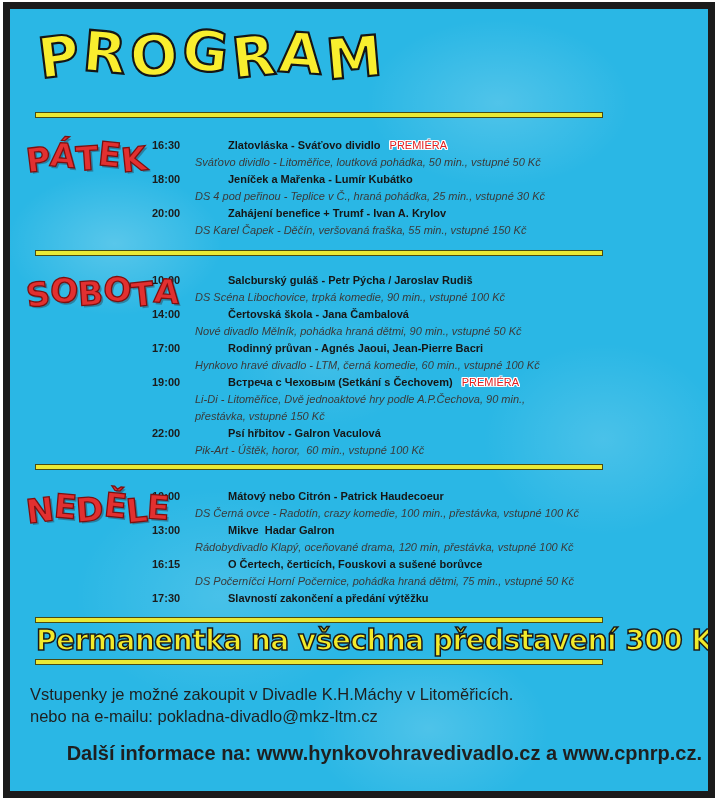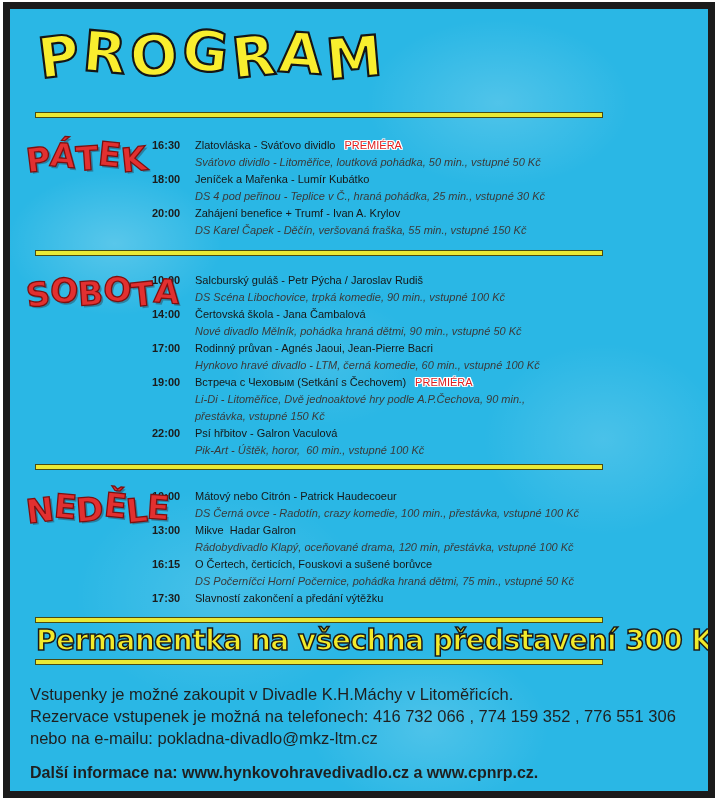--- a/index.html
+++ b/index.html
@@ -65,21 +65,21 @@
     padding-top:2px;
   }
   .events{flex:1 1 auto;}
   .row{display:flex;line-height:17px;font-size:11px;}
   .time{
     flex:0 0 36px;width:36px;
     font-weight:bold;color:#1c1c1c;
     margin-right:7px;
     white-space:pre;
   }
-  .etitle{font-weight:normal;color:#161616;white-space:pre;}
+  .etitle{font-weight:bold;color:#161616;white-space:pre;margin-left:33px;}
   .edetail{color:#3a3a3a;white-space:pre;font-style:italic;}
   .premiere{
     font-weight:normal;color:#e01f1f;margin-left:9px;
     text-shadow:
       -1px -1px 0 #ffffff, 1px -1px 0 #ffffff,
       -1px  1px 0 #ffffff, 1px  1px 0 #ffffff,
       0 -1px 0 #ffffff, 0 1px 0 #ffffff,
       -1px 0 0 #ffffff, 1px 0 0 #ffffff;
   }
   
@@ -92,23 +92,23 @@
     letter-spacing:-0.5px;
     color:#f2ea2b;
     -webkit-text-stroke:1.5px #1a1a1a;
     margin:2px 0 2px 10px;
     white-space:pre;
   }
   
   .footer{margin-top:18px;margin-left:4px;color:#1f1f1f;}
   .footer-line{font-size:16.5px;line-height:22px;white-space:pre;}
   .footer-info{
-    font-size:16px;font-weight:bold;
+    font-size:20px;font-weight:bold;
     margin-top:15px;
-    text-align:left;
+    text-align:right;
     width:672px;
     white-space:pre;
   }
 </style>
 </head>
 <body>
 
 <div class="canvas">
 
   <div class="program-title letterize"><span style="transform: rotate(-7deg) translateY(2px);">P</span><span style="transform: rotate(5deg) translateY(-2px);">R</span><span style="transform: rotate(-4deg) translateY(1px);">O</span><span style="transform: rotate(6deg) translateY(-3px);">G</span><span style="transform: rotate(-6deg) translateY(2px);">R</span><span style="transform: rotate(4deg) translateY(-1px);">A</span><span style="transform: rotate(-5deg) translateY(3px);">M</span></div>
@@ -236,18 +236,17 @@
   </div>
 
   <div class="banner">
     <div class="rule"></div>
     <div class="banner-text">Permanentka na všechna představení 300 Kč</div>
     <div class="rule"></div>
   </div>
 
   <div class="footer">
     <div class="footer-line">Vstupenky je možné zakoupit v Divadle K.H.Máchy v Litoměřicích.</div>
-    <div class="footer-line">Rezervace vstupenek je možná na telefonech: 416 732 066 , 774 159 352 , 776 551 306</div>
     <div class="footer-line">nebo na e-mailu: pokladna-divadlo@mkz-ltm.cz</div>
     <div class="footer-info">Další informace na: www.hynkovohravedivadlo.cz a www.cpnrp.cz.</div>
   </div>
 
 </div>
 
 </body></html>

